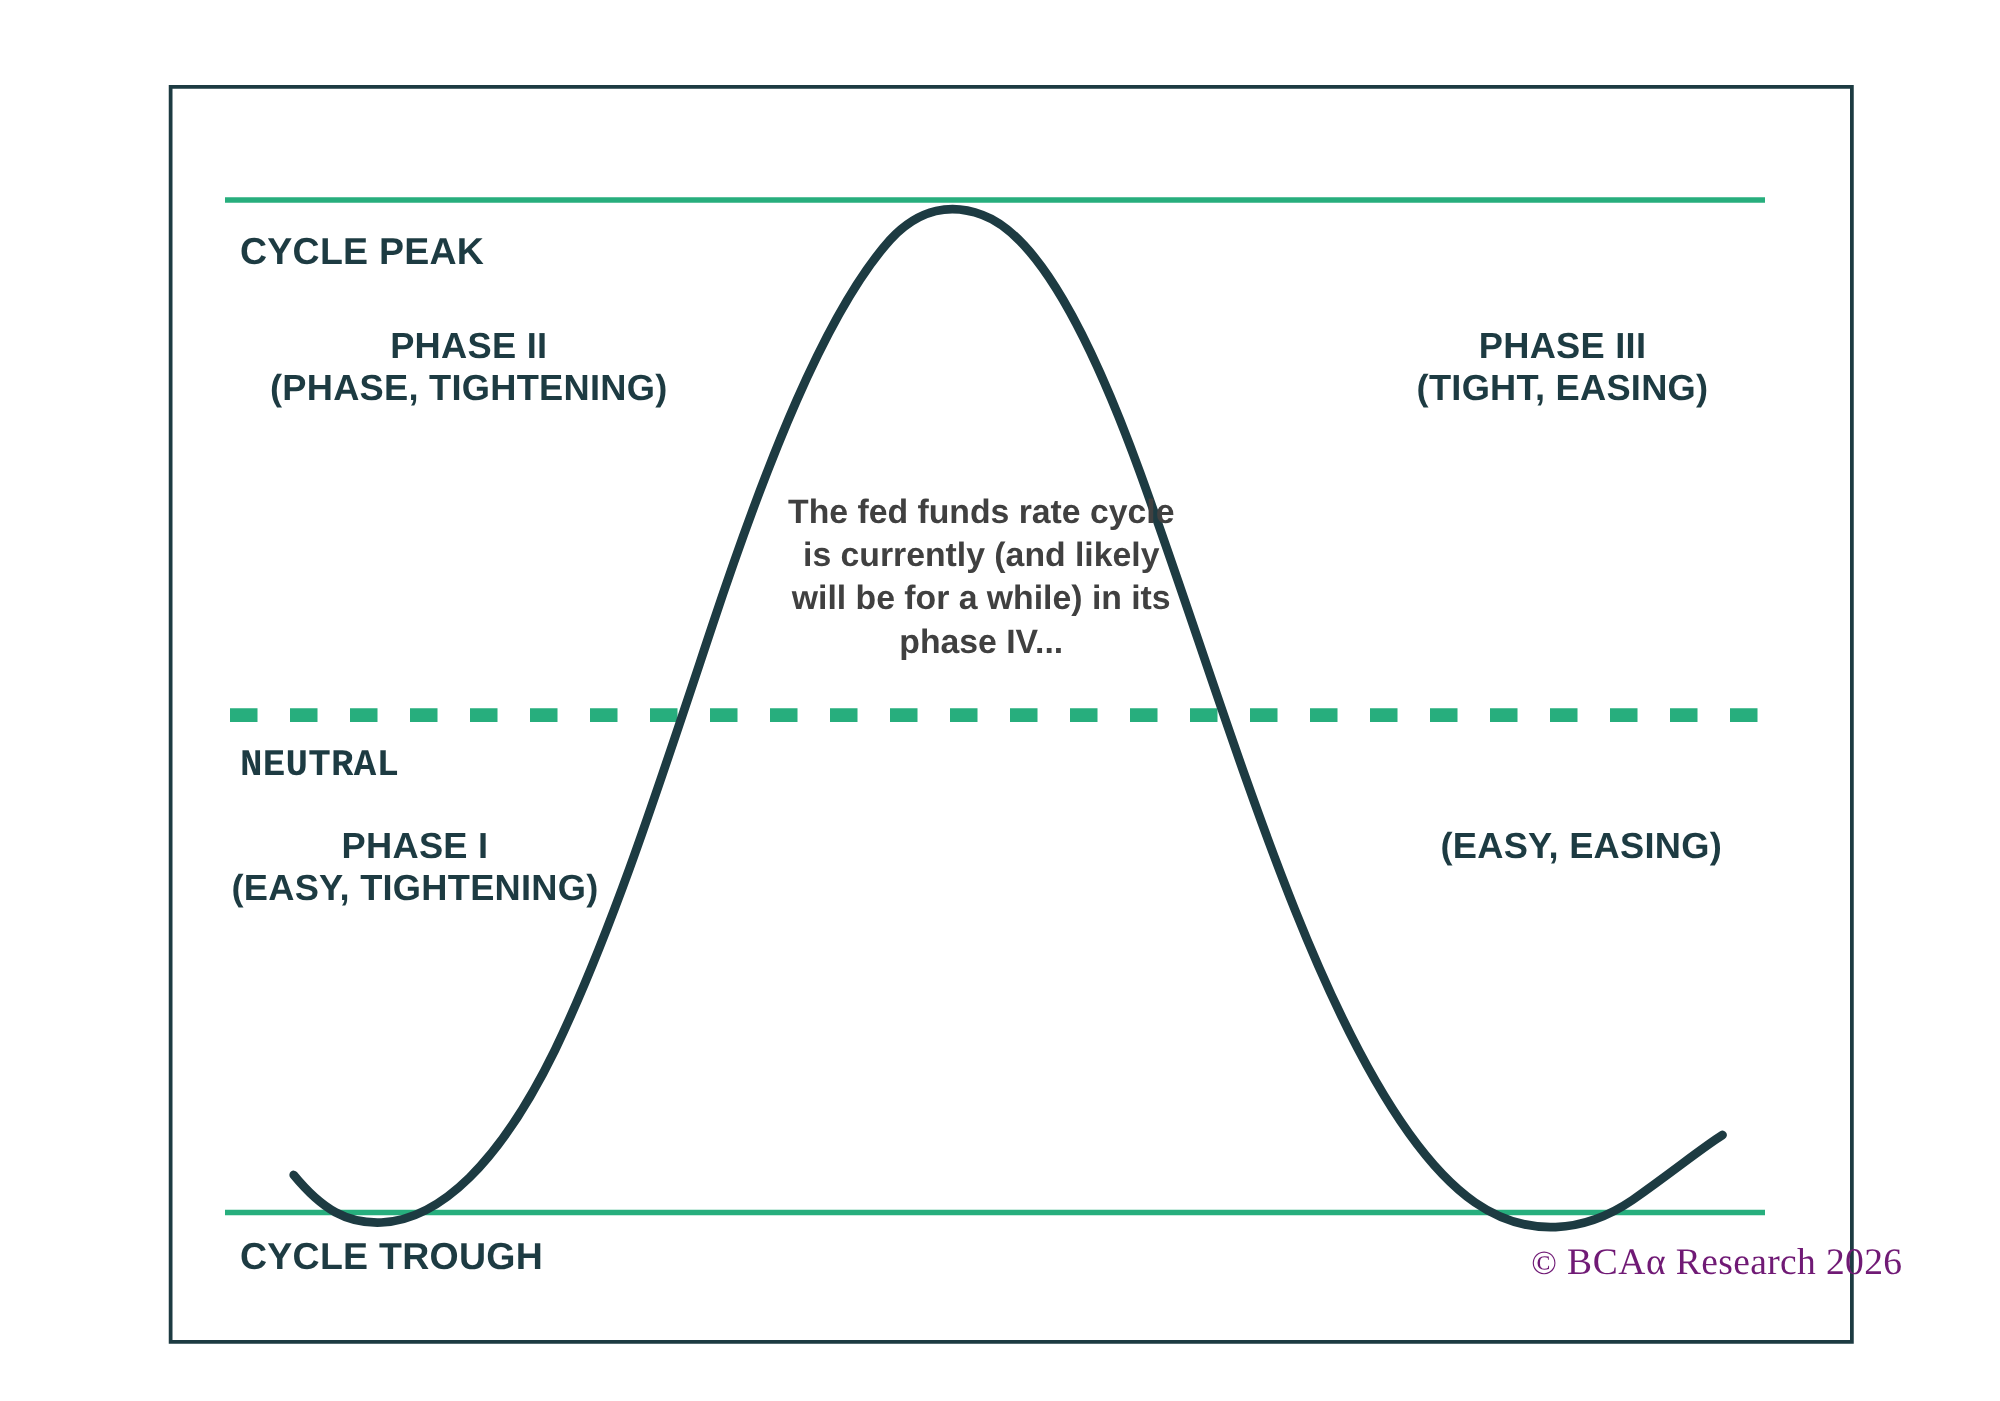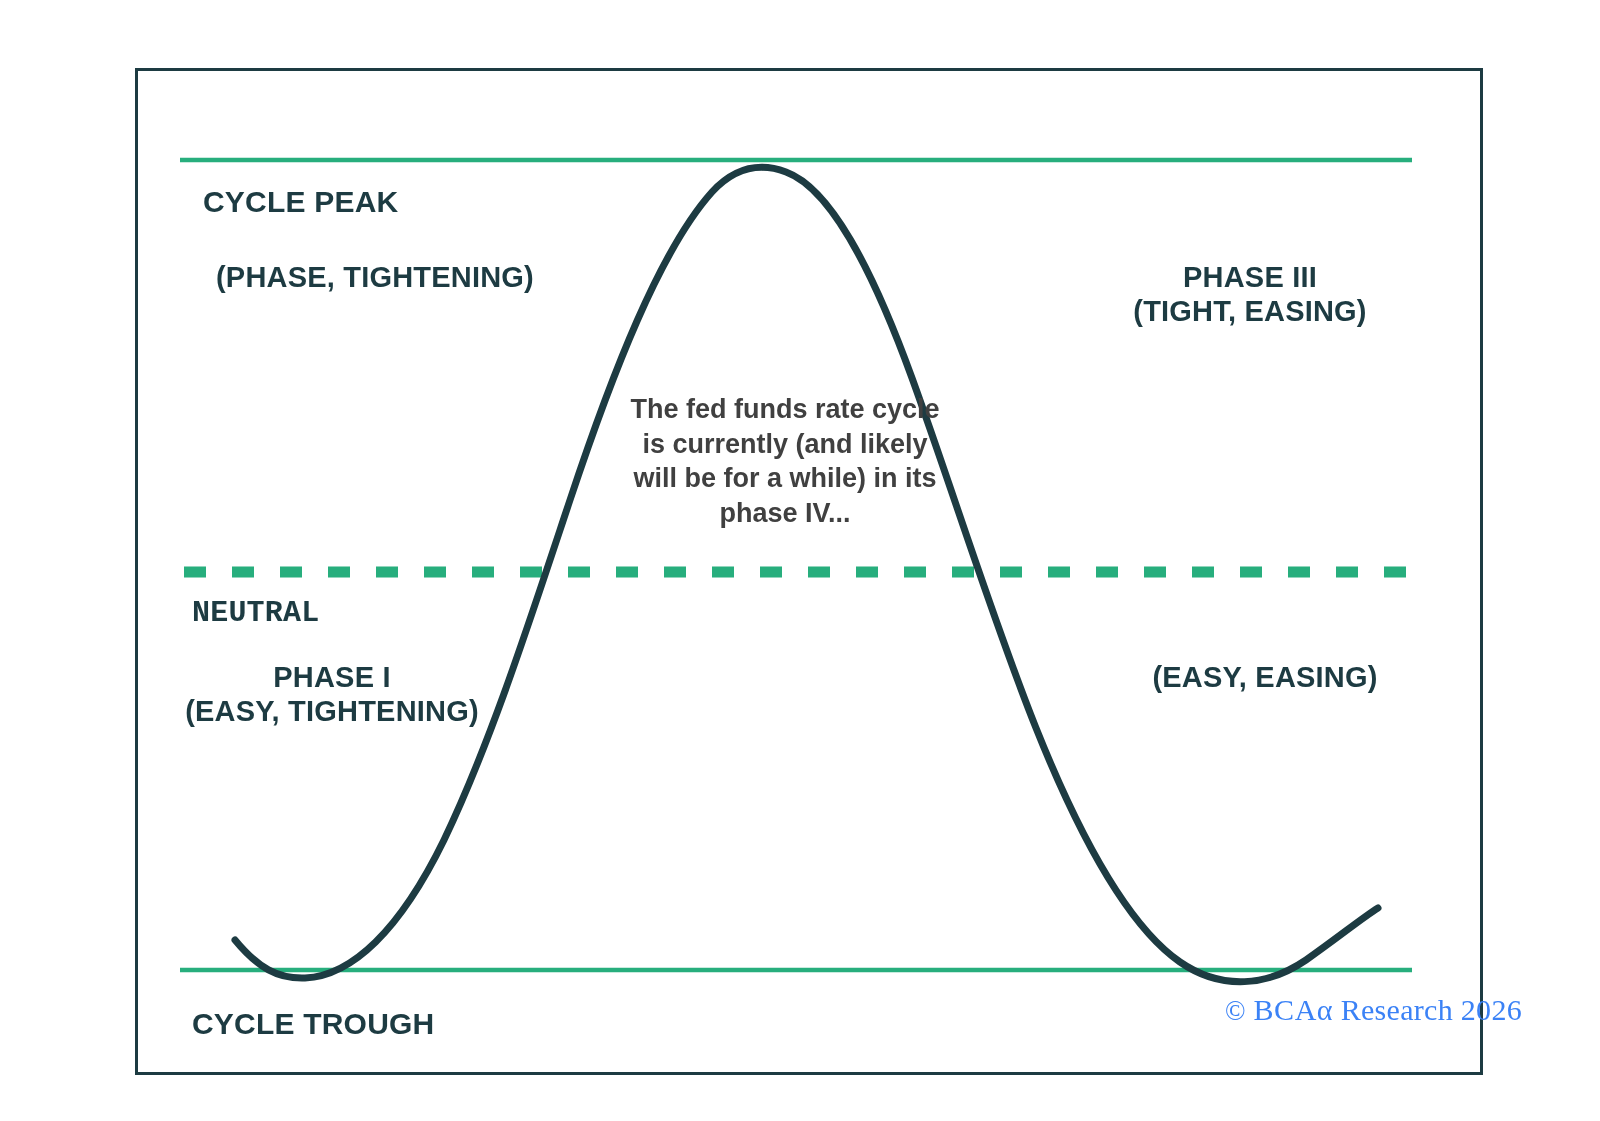--- a/index.html
+++ b/index.html
@@ -56,39 +56,39 @@
   .note {
     position: absolute;
     color: #404040;
     font-weight: bold;
     font-size: 27px;
     line-height: 1.28;
     text-align: center;
     white-space: pre-line;
   }
   
-  #cycle-peak-label   { left: 203px;  top: 184px; }
+  #cycle-peak-label   { left: 192px;  top: 184px; }
   #neutral-label      { left: 192px;  top: 596px; font-family: Liberation Mono, monospace; }
-  #cycle-trough-label { left: 192px;  top: 988px; margin-top: 18px; }
+  #cycle-trough-label { left: 192px;  top: 988px; }
 
   #phase2-label { left: 185px;  top: 260px; width: 380px; }
   #phase3-label { left: 1060px; top: 260px; width: 380px; }
   #phase1-label { left: 142px;  top: 660px; width: 380px; }
   #phase4-label { left: 1075px; top: 660px; width: 380px; }
 
   #note-top    { left: 585px; top: 392px; width: 400px; }
   #note-bottom { left: 640px; top: 640px; width: 300px; }
 
   #copyright {
     position: absolute;
     right: 78px;
     top: 993px;
     font-family: "Liberation Serif", serif;
     font-size: 30px;
-    color: #3b82f6;
+    color: #701a75;
     white-space: nowrap;
     letter-spacing: 0.3px;
   }
   #copyright .mark { font-size: 27px; }
   #copyright .bca  { font-weight: normal; letter-spacing: 0.5px; }
   #copyright .alpha { font-style: normal; }
 </style>
 </head>
 <body>
 
@@ -117,20 +117,21 @@
              C 1340 936, 1362 918, 1378 908" fill="none" stroke="#1d3b42" stroke-width="7" stroke-linecap="round" stroke-linejoin="round"></path>
   </svg>
 
   <div class="lbl axis" id="cycle-peak-label">CYCLE PEAK</div>
 
   <div class="lbl axis" id="neutral-label">NEUTRAL</div>
 
   <div class="lbl axis" id="cycle-trough-label">CYCLE TROUGH</div>
 
   <div class="lbl phase" id="phase2-label">
+    <div>PHASE II</div>
     <div>(PHASE, TIGHTENING)</div>
   </div>
 
   <div class="lbl phase" id="phase1-label">
     <div>PHASE I</div>
     <div>(EASY, TIGHTENING)</div>
   </div>
 
   <div class="lbl phase" id="phase3-label">
     <div>PHASE III</div>

